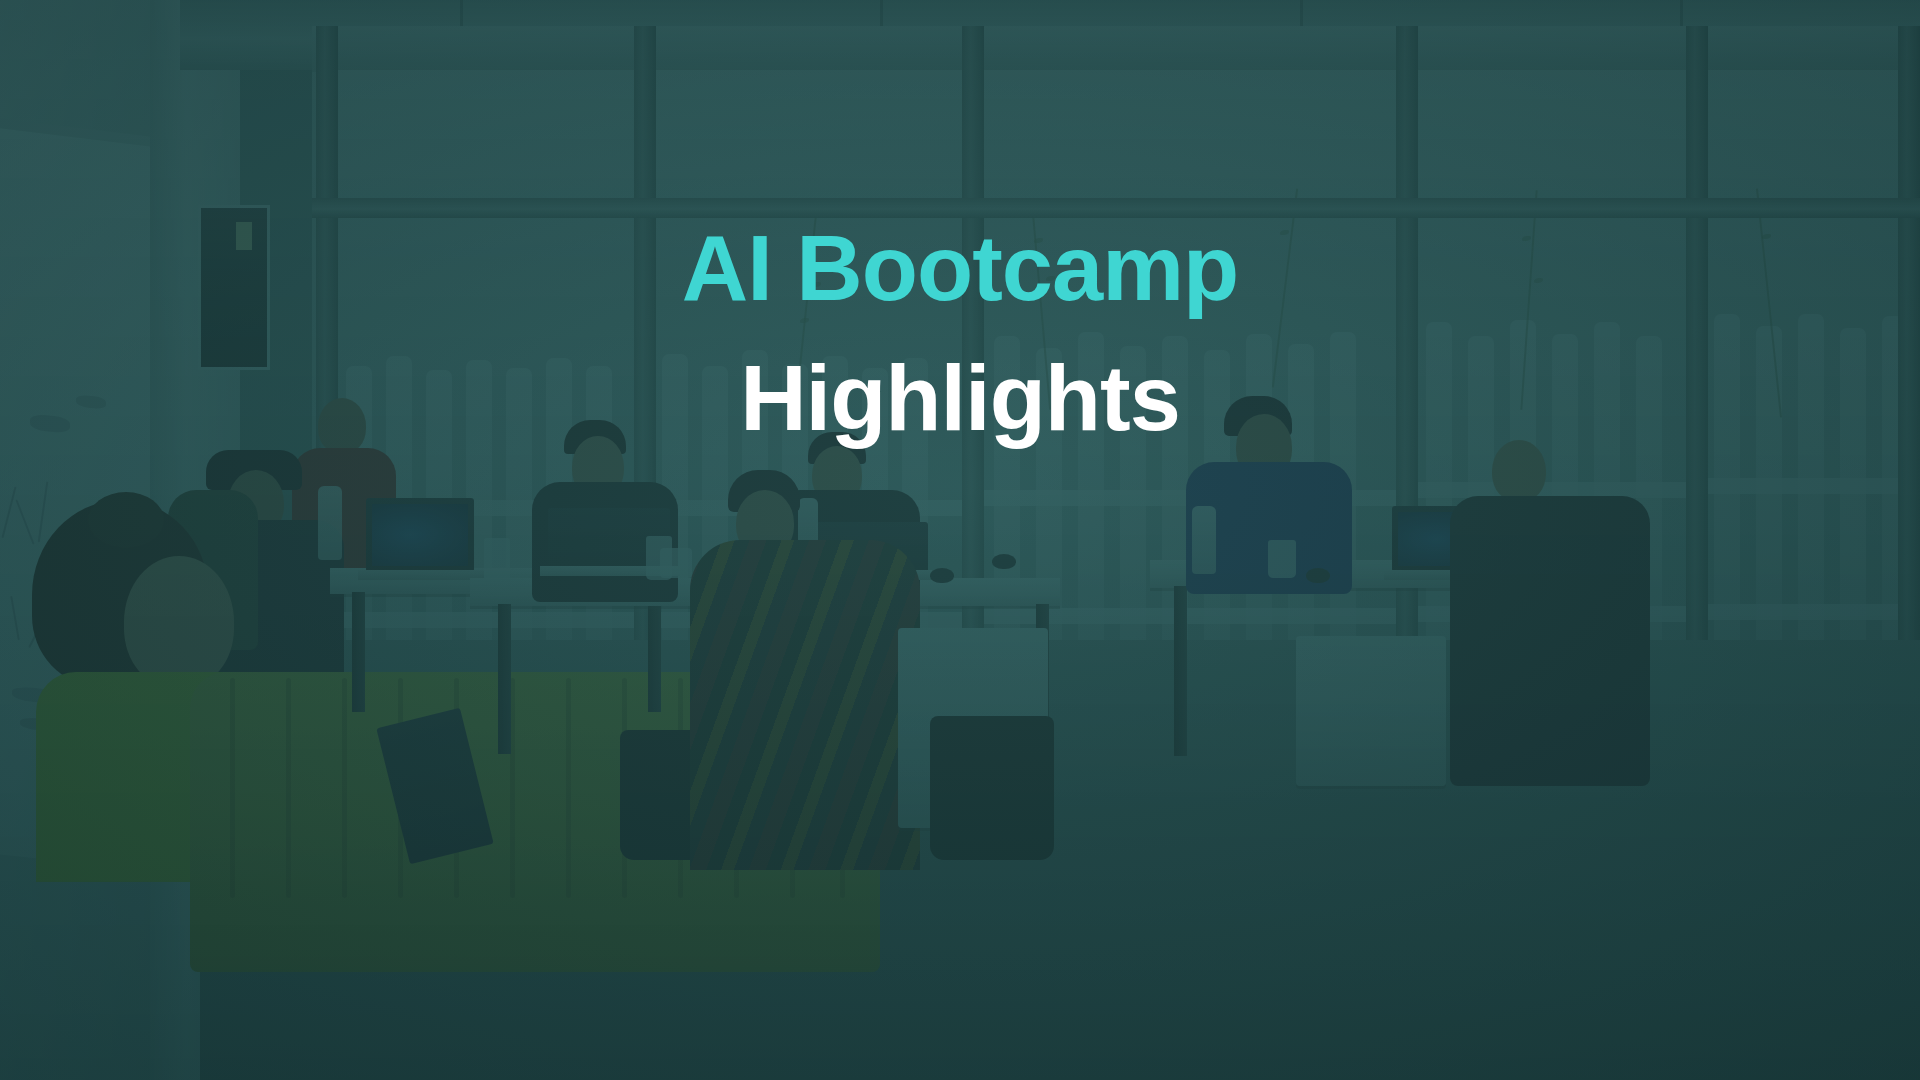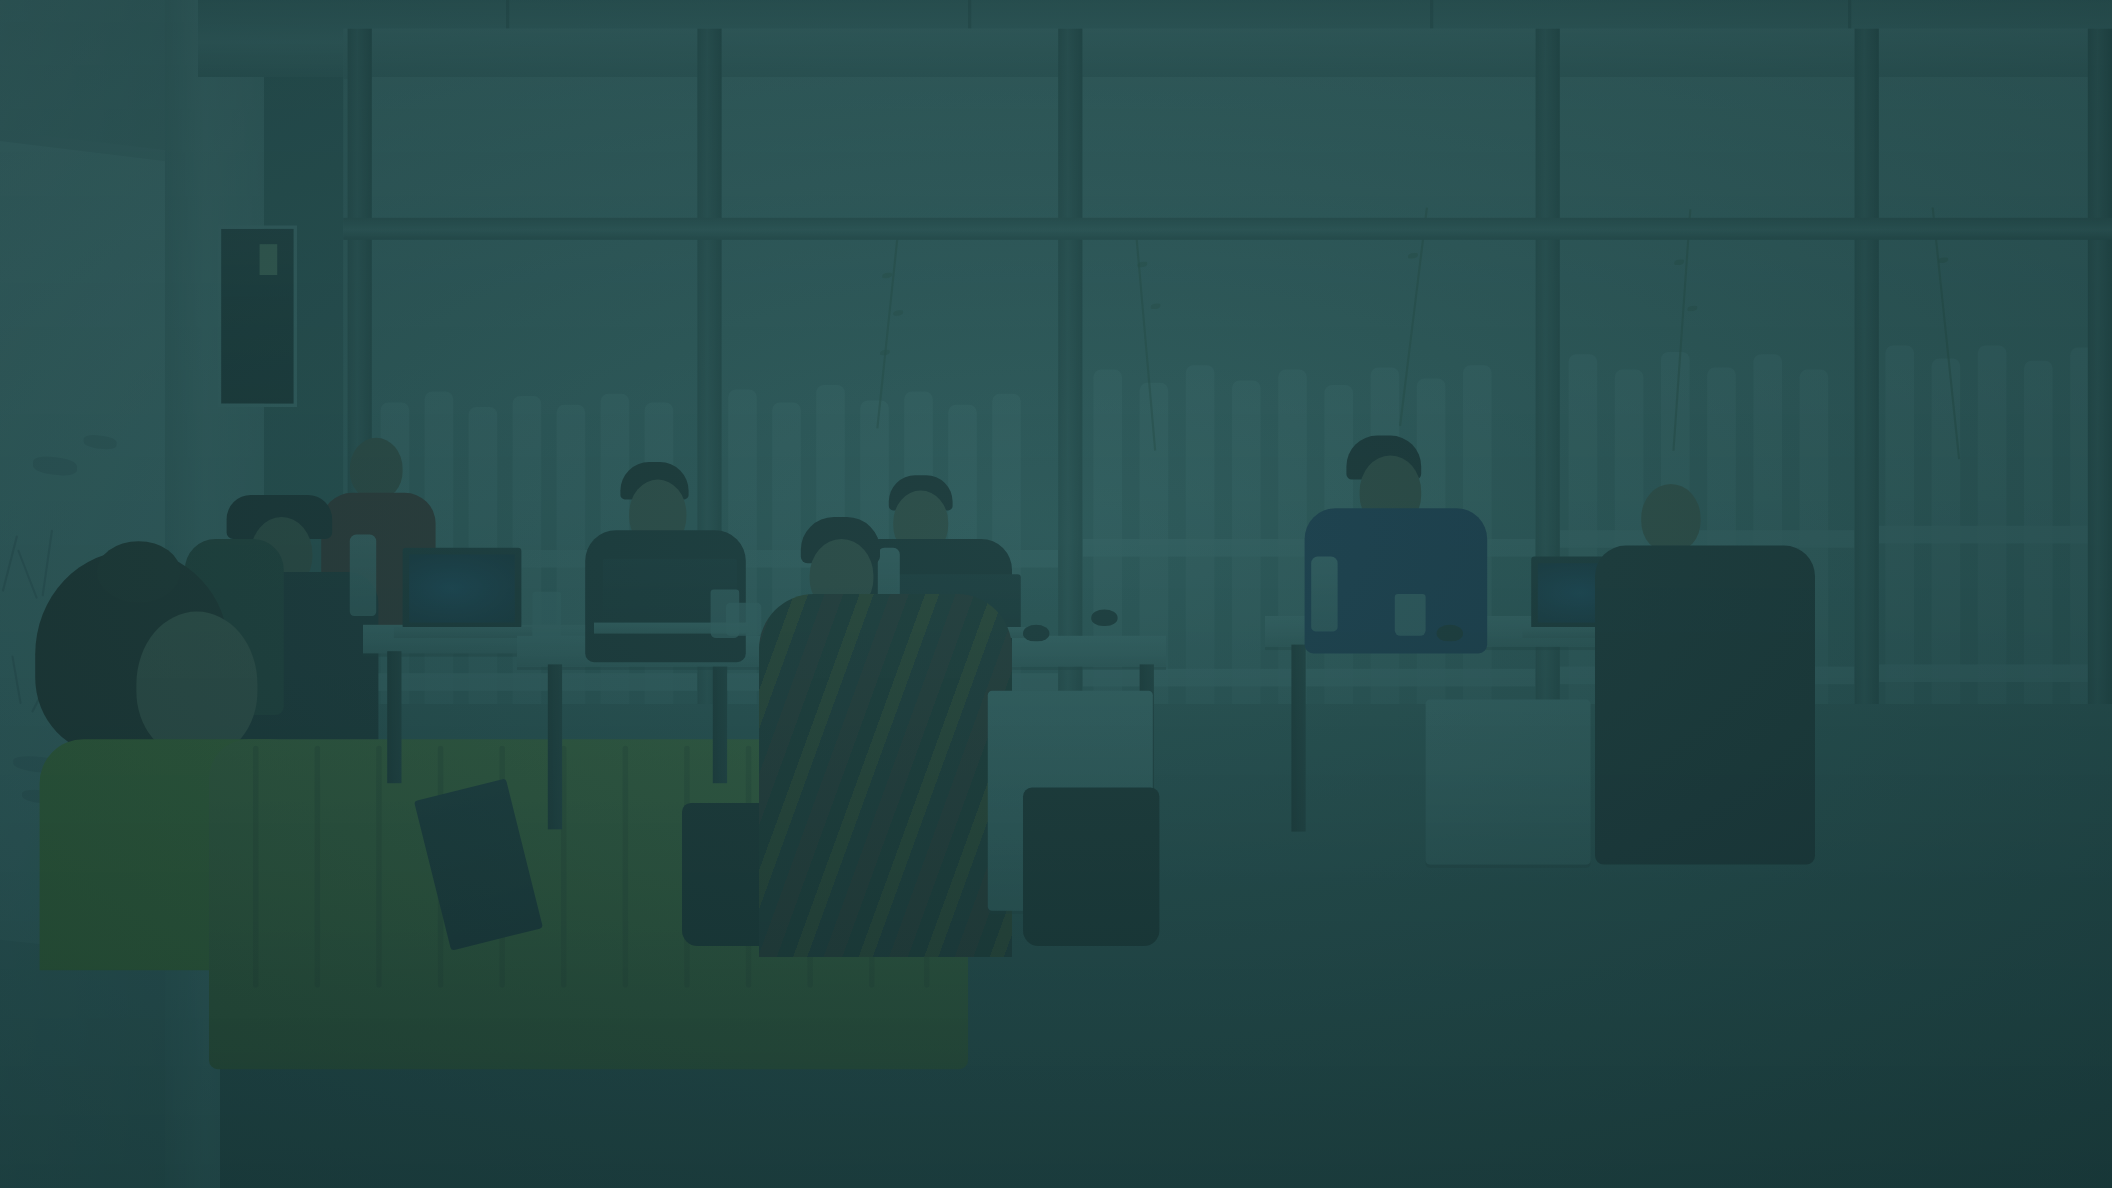--- a/index.html
+++ b/index.html
@@ -428,15 +428,17 @@
     </div>
 
     <div class="desk" style="left:1296px; top:636px; width:150px; height:150px; border-radius:4px;"></div>
 
     <div class="grade-a"></div>
     <div class="grade-b"></div>
     <div class="grade-c"></div>
   </div>
 
   <div class="title-block">
+    <span class="title-line1">AI Bootcamp</span>
+    <span class="title-line2">Highlights</span>
   </div>
 
 </div>
 
 </body></html>

